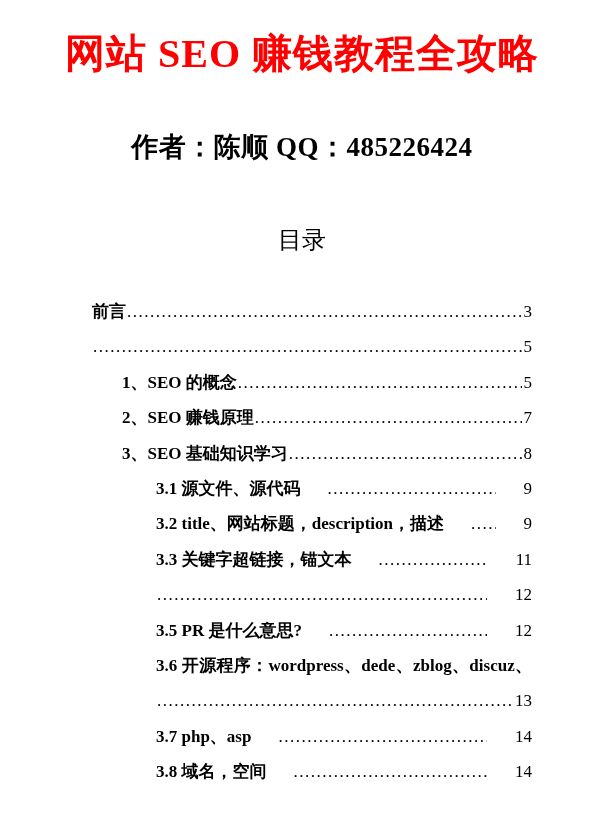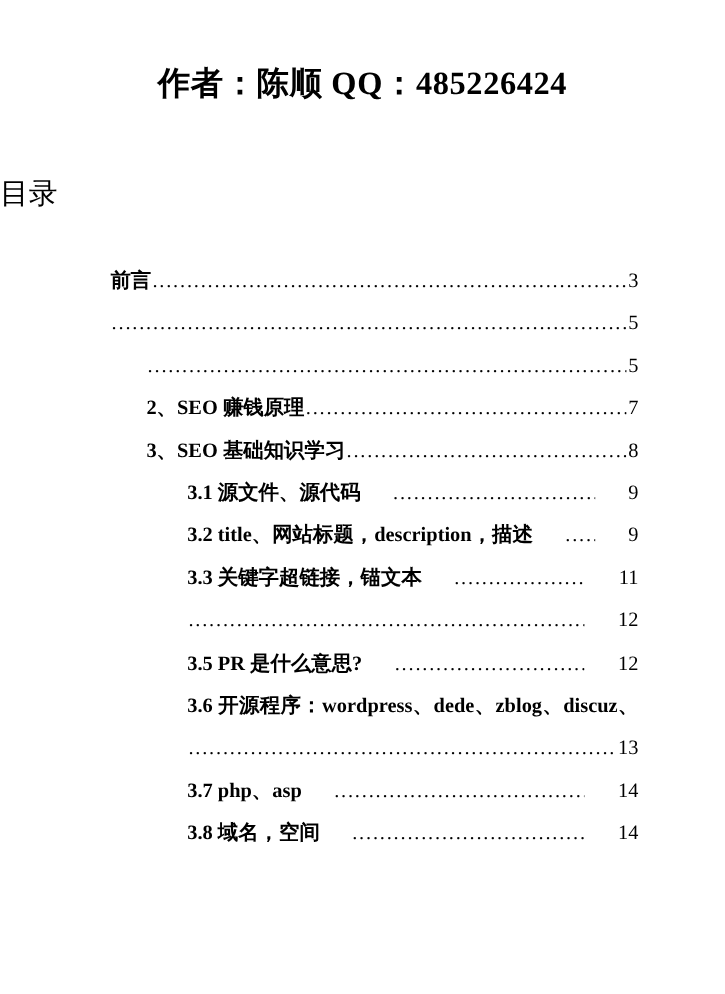--- a/index.html
+++ b/index.html
@@ -32,21 +32,21 @@
     margin-top: 54px;
     line-height: 30px;
     text-align: center;
     font-size: 27px;
     font-weight: 600;
     letter-spacing: 0.5px;
   }
   .toc-heading {
     margin-top: 64px;
     line-height: 28px;
-    text-align: left;
+    text-align: center;
     font-size: 24px;
     font-weight: 400;
   }
   .toc {
     margin-top: 40px;
     padding-left: 92px;
     padding-right: 72px;
     font-size: 17px;
   }
   .toc-row {
@@ -92,33 +92,35 @@
     display: flex;
     align-items: baseline;
     height: 35.4px;
     line-height: 35.4px;
   }
 </style>
 </head>
 <body>
 
 <div class="page">
+  <h1 class="doc-title">网站 SEO 赚钱教程全攻略</h1>
   <div class="author-line">作者：陈顺  QQ：485226424</div>
   <div class="toc-heading">目录</div>
   <div class="toc" id="toc">
       <div class="toc-row level-0">
         <span class="toc-text">前言</span>
         <span class="toc-dots"></span>
         <span class="toc-page">3</span>
       </div>
       <div class="toc-row level-0">
         <span class="toc-dots"></span>
         <span class="toc-page">5</span>
       </div>
       <div class="toc-row level-1">
+        <span class="toc-text">1、SEO 的概念</span>
         <span class="toc-dots"></span>
         <span class="toc-page">5</span>
       </div>
       <div class="toc-row level-1">
         <span class="toc-text">2、SEO 赚钱原理</span>
         <span class="toc-dots"></span>
         <span class="toc-page">7</span>
       </div>
       <div class="toc-row level-1">
         <span class="toc-text">3、SEO 基础知识学习</span>

